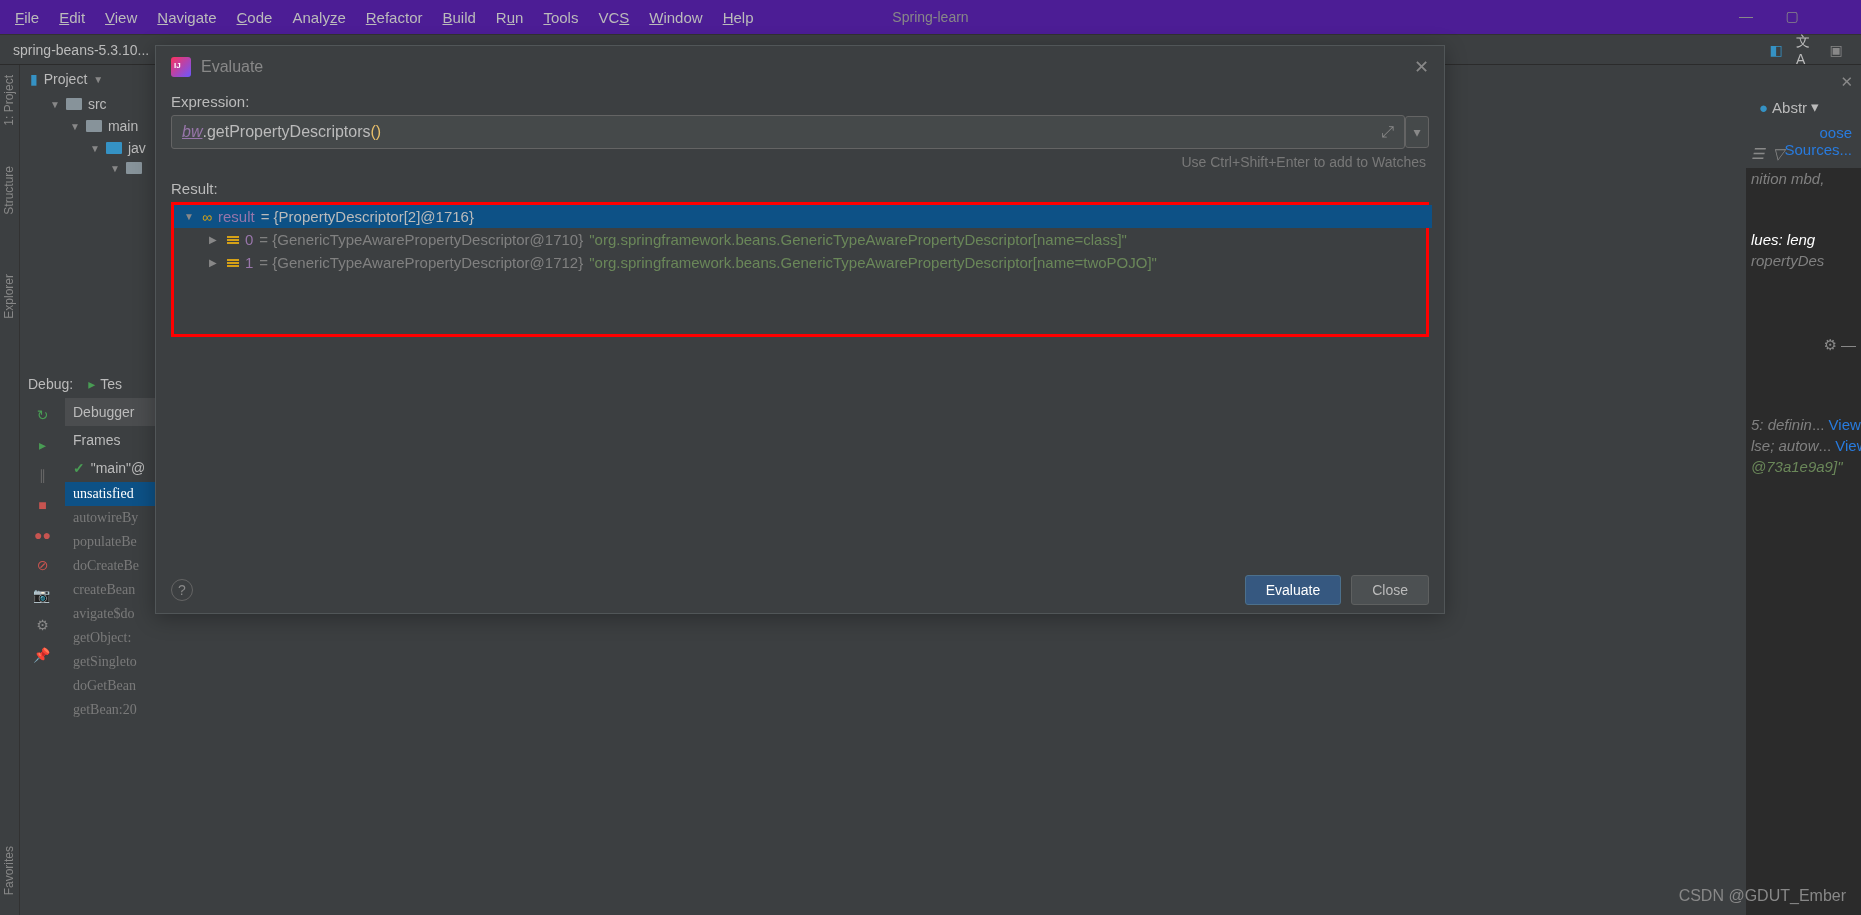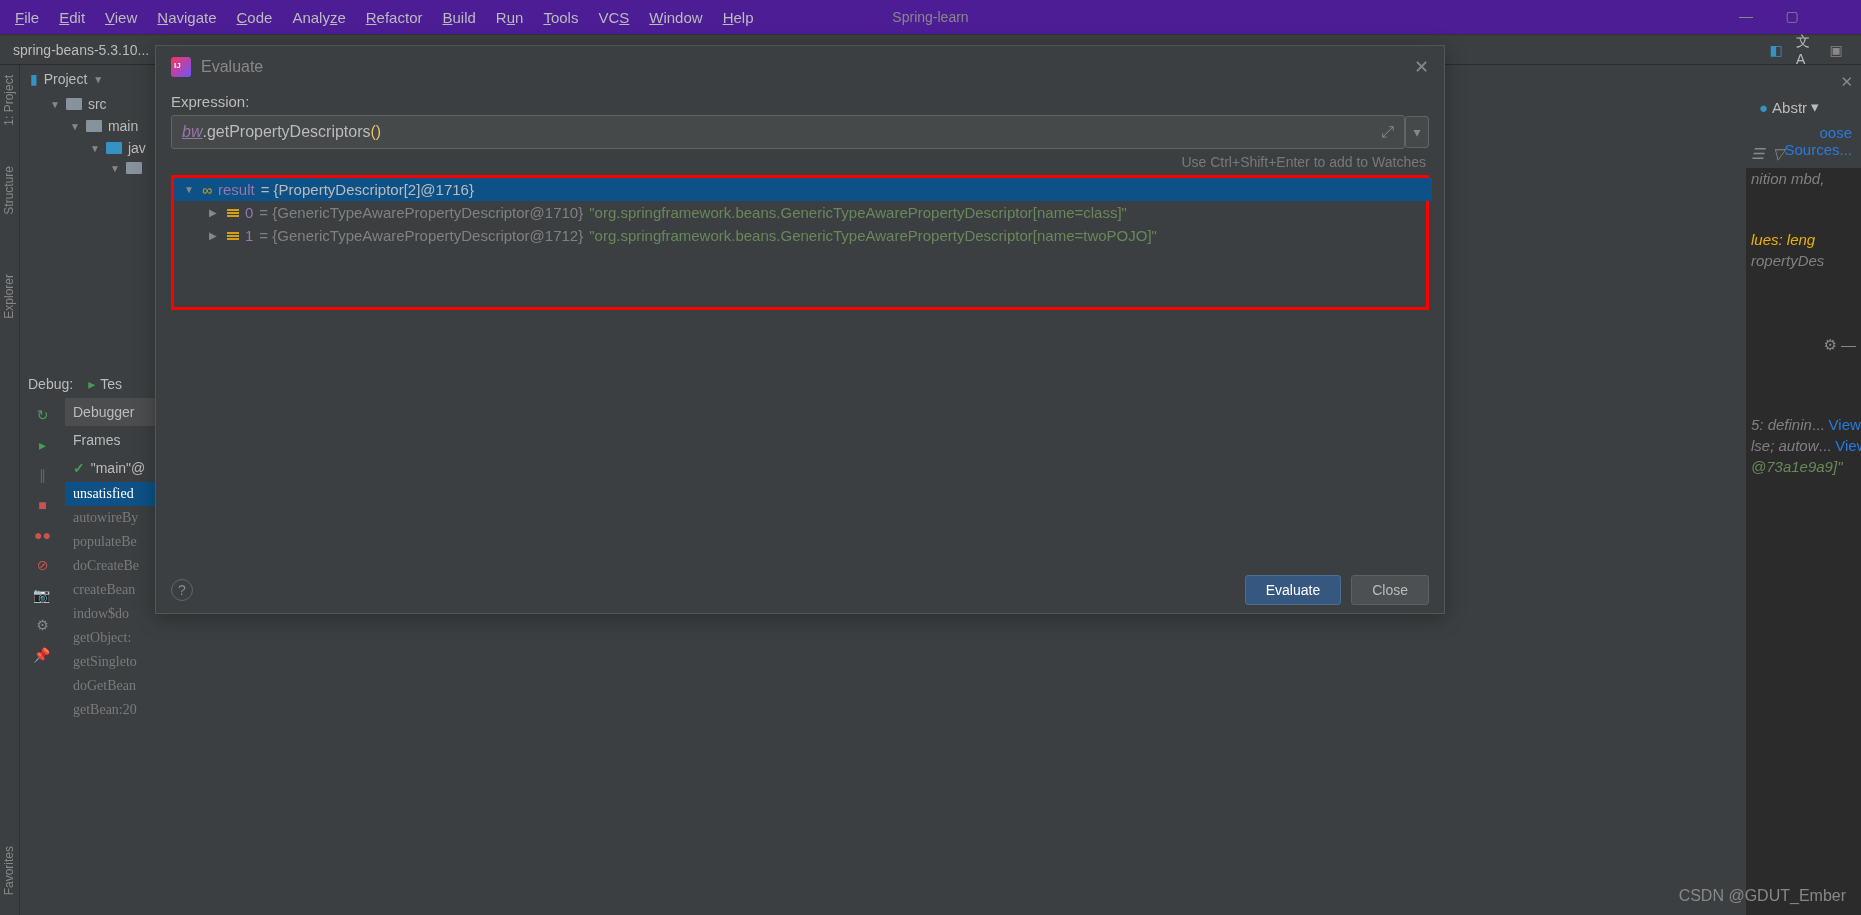--- a/index.html
+++ b/index.html
@@ -190,21 +190,21 @@
       <div class="frames-header2">Frames</div>
       <div class="frame-main">
         <span class="check-icon">✓</span>
         <span>"main"@</span>
       </div>
       <div class="frame-item selected">unsatisfied</div>
       <div class="frame-item">autowireBy</div>
       <div class="frame-item">populateBe</div>
       <div class="frame-item">doCreateBe</div>
       <div class="frame-item">createBean</div>
-      <div class="frame-item">indow$do</div>
+      <div class="frame-item">avigate$do</div>
       <div class="frame-item">getObject:</div>
       <div class="frame-item">getSingleto</div>
       <div class="frame-item">doGetBean</div>
       <div class="frame-item">getBean:20</div>
     </div>
   </div>
 </div>
 
 <div class="evaluate-dialog">
   <div class="dialog-title">
@@ -216,20 +216,21 @@
   <div class="expression-row">
     <div class="expression-input">
       <span>
         <span class="code-bw">bw</span><span class="code-method">.getPropertyDescriptors</span><span class="code-paren">()</span>
       </span>
       <span class="expand-btn">⤢</span>
     </div>
     <div class="history-btn">▾</div>
   </div>
   <div class="hint-text">Use Ctrl+Shift+Enter to add to Watches</div>
+  <div class="result-label">Result:</div>
 
   <div class="result-box">
     <div class="result-panel">
       <div class="result-row selected">
         <span class="tree-arrow">▼</span>
         <span class="infinity-icon">∞</span>
         <span class="result-key">result</span>
         <span class="result-eq"> = {PropertyDescriptor[2]@1716}</span>
       </div>
       <div class="result-row" style="padding-left:35px">
@@ -275,21 +276,21 @@
       <span>▾</span>
     </div>
     <div style="text-align:right;padding:4px"><span class="sources-link">oose Sources...</span></div>
   </div>
   <div style="background:#3c3f41;padding:5px;display:flex;gap:8px;justify-content:flex-start">
     <span style="color:#888">☰</span>
     <span style="color:#888">▽</span>
   </div>
   <div class="code-line">nition mbd,</div>
   <div style="height:40px"></div>
-  <div class="code-line" style="color:#eab308">lues: leng</div>
+  <div class="code-line" style="color:#ffffff">lues: leng</div>
   <div class="code-line" style="color:#808080">ropertyDes</div>
   <div style="height:60px"></div>
   <div style="text-align:right;padding:5px"><span style="color:#888;font-style:normal">⚙ —</span></div>
   <div style="height:55px"></div>
   <div class="code-line"><span style="color:#808080">5: definin</span><span style="font-style:normal">... </span><span class="view-link">View</span></div>
   <div class="code-line"><span style="color:#808080">lse; autow</span><span style="font-style:normal">... </span><span class="view-link">View</span></div>
   <div class="code-line" style="color:#6a8759">@73a1e9a9]"</div>
 </div>
 
 <div class="watermark">CSDN @GDUT_Ember</div>

